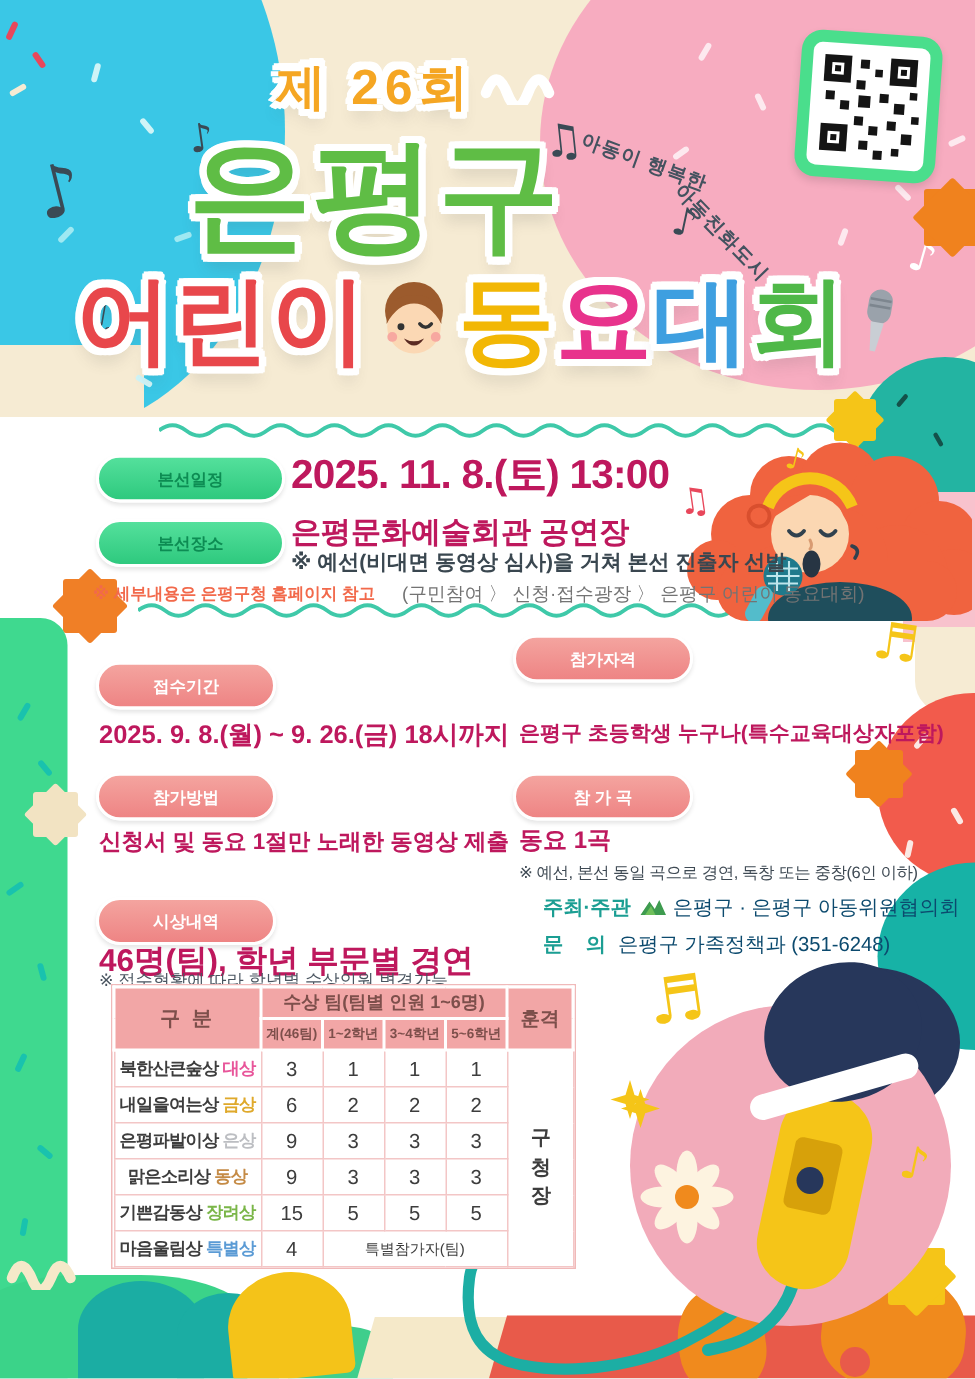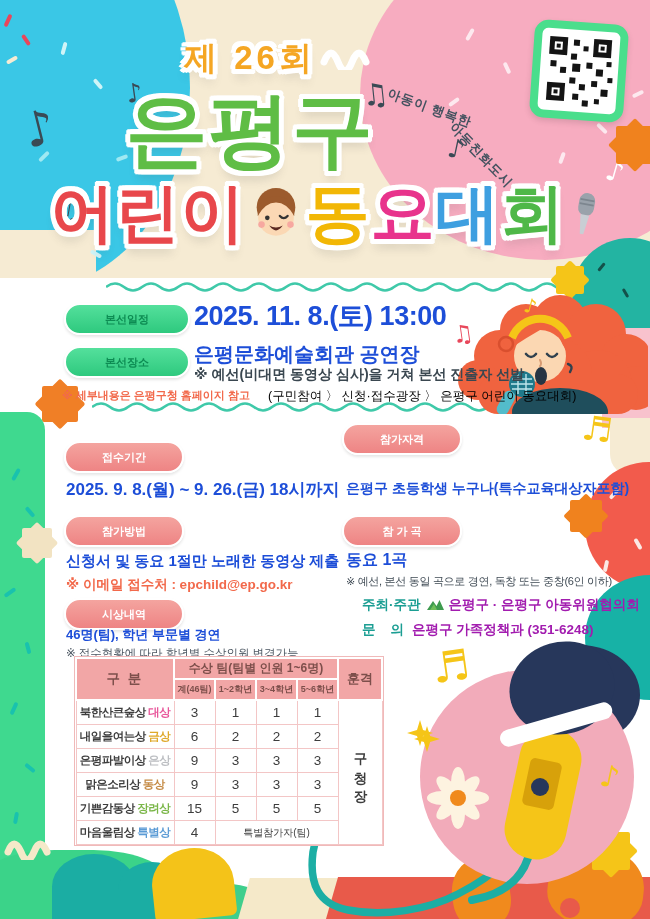--- a/index.html
+++ b/index.html
@@ -32,25 +32,25 @@
   .t-red{color:#E8474B;}.t-yellow{color:#F2B705;}.t-magenta{color:#E8338C;}
   .t-blue{color:#3E9FE0;}.t-green{color:#4FB848;}
   .slogan{position:absolute;font-size:13px;font-weight:bold;color:#44525F;letter-spacing:1px;white-space:pre;}
   
   .pill{position:absolute;height:28px;border-radius:18px;display:flex;align-items:center;justify-content:center;
     padding:0 18px;font-weight:bold;font-size:11px;border:2.5px solid #fff;
     box-shadow:0 2px 3px rgba(0,0,0,.10);white-space:pre;}
   .pill-green{background:linear-gradient(180deg,#54E09C,#2EC97E);color:#0D8C53;}
   .pill-pink{background:linear-gradient(180deg,#F4A49F,#EE8484);color:#fff;}
   
-  .val{position:absolute;color:#1d4ed8;font-weight:bold;white-space:pre;}
+  .val{position:absolute;color:#be185d;font-weight:bold;white-space:pre;}
   .note-orange{position:absolute;color:#F2694B;font-weight:bold;white-space:pre;}
-  .note-dark{position:absolute;color:#000000;white-space:pre;}
+  .note-dark{position:absolute;color:#737373;white-space:pre;}
   .org-label{color:#1B9E93;font-weight:bold;white-space:pre;}
-  .org-value{color:#a21caf;font-weight:bold;white-space:pre;}
+  .org-value{color:#0c4a6e;font-weight:normal;white-space:pre;}
   
   .awards-wrap{position:absolute;left:74px;top:656px;border:1.5px solid #F0B9B9;background:#fff;}
   table.awards{border-collapse:collapse;table-layout:fixed;width:308px;}
   table.awards th{background:#F2A6A6;color:#7D4F4B;border:2px solid #fff;font-weight:bold;}
   table.awards td{border:1.2px solid #F3C6C6;text-align:center;color:#3D3D3D;background:#fff;}
   th.cat{width:94px;font-size:13.5px;letter-spacing:2px;}
   th.grp{font-size:12px;}
   th.sub{font-size:9px;height:17px;font-weight:bold;}
   th.honor-h{width:40px;font-size:13px;}
   td.name{font-size:11.5px;font-weight:bold;letter-spacing:-0.5px;height:21px;white-space:nowrap;}
@@ -290,21 +290,20 @@
   <div class="spark4" style="left:414px;top:726px;width:26px;height:26px;--c:#F5C518;"></div>
 
   <div class="pill pill-pink" style="left:64px;top:441px;width:80px;"><span>접수기간</span></div>
   <div class="val" style="left:66px;top:478px;font-size:17px;">2025. 9. 8.(월) ~ 9. 26.(금) 18시까지</div>
 
   <div class="pill pill-pink" style="left:342px;top:423px;width:80px;"><span>참가자격</span></div>
   <div class="val" style="left:346px;top:480px;font-size:14px;">은평구 초등학생 누구나(특수교육대상자포함)</div>
 
   <div class="pill pill-pink" style="left:64px;top:515px;width:80px;"><span>참가방법</span></div>
   <div class="val" style="left:66px;top:552px;font-size:15px;">신청서 및 동요 1절만 노래한 동영상 제출</div>
-  <div class="note-orange" style="left:66px;top:576px;font-size:13.5px;">※ 이메일 접수처 : epchild@ep.go.kr</div>
 
   <div class="pill pill-pink" style="left:342px;top:515px;width:80px;"><span>참 가 곡</span></div>
   <div class="val" style="left:346px;top:550px;font-size:16px;">동요 1곡</div>
   <div class="note-dark" style="left:346px;top:574px;font-size:11px;letter-spacing:-0.3px;color:#3F4A54;">※ 예선, 본선 동일 곡으로 경연, 독창 또는 중창(6인 이하)</div>
 
   <div class="abs" style="left:362px;top:596px;font-size:13.5px;display:flex;align-items:center;gap:4px;">
     <span class="org-label">주최·주관</span>
     <span>
       <svg width="20" height="14" viewBox="0 0 20 14">
           <path d="M2 12 L8 3 L11.5 8 L14.5 2 L19 12 Z" fill="#3E9B4F"></path>
@@ -312,21 +311,21 @@
         </svg>
     </span>
     <span class="org-value">은평구 · 은평구 아동위원협의회</span>
   </div>
   <div class="abs" style="left:362px;top:621px;font-size:13.5px;display:flex;align-items:flex-end;gap:8px;">
     <span class="org-label">문    의</span>
     <span class="org-value">은평구 가족정책과 (351-6248)</span>
   </div>
 
   <div class="pill pill-pink" style="left:64px;top:598px;width:80px;"><span>시상내역</span></div>
-  <div class="val" style="left:66px;top:626px;font-size:13px;">46명(팀), 학년 부문별 경연</div>
+  <div class="val" style="left:66px;top:626px;font-size:21px;">46명(팀), 학년 부문별 경연</div>
   <div class="note-dark" style="left:66px;top:646px;font-size:11.5px;color:#4A5560;">※ 접수현황에 따라 학년별 수상인원 변경가능</div>
 
   <div class="awards-wrap">
     <table class="awards">
       <tbody>
           <tr>
         <th class="cat" rowspan="2">구 분</th>
         <th class="grp" colspan="4">수상 팀(팀별 인원 1~6명)</th>
         <th class="honor-h" rowspan="2">훈격</th>
       </tr>

